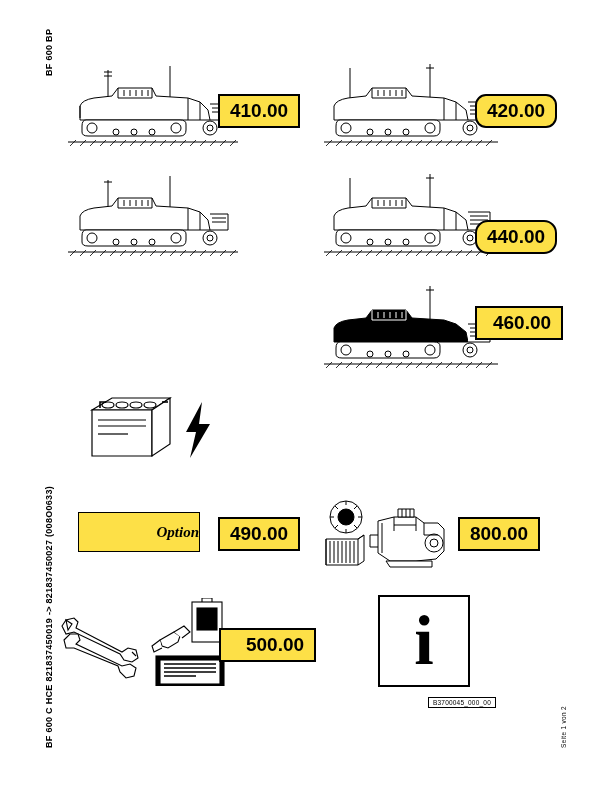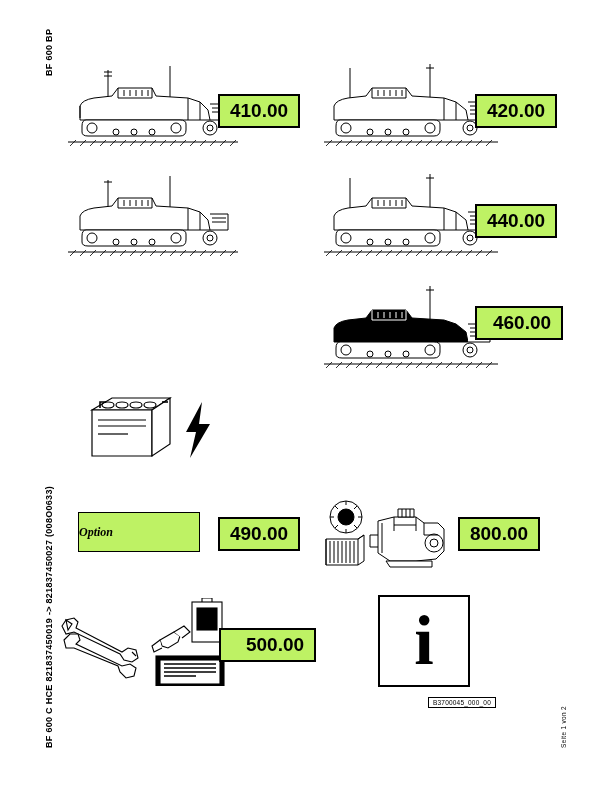--- a/index.html
+++ b/index.html
@@ -54,21 +54,21 @@
   
   .cell {
     position: absolute;
   }
   .art {
     position: absolute;
   }
   .numbox {
     position: absolute;
     border: 2px solid #000;
-    background: #bef264;
+    background: #fde047;
     font-size: 19px;
     font-weight: bold;
     text-align: center;
     line-height: 30px;
     height: 30px;
     width: 78px;
     letter-spacing: 0px;
   }
 
   
@@ -92,25 +92,25 @@
     left: 78px;
     top: 512px;
     width: 136px;
     height: 48px;
   }
   #option-box {
     position: absolute;
     left: 0; top: 0;
     width: 120px; height: 38px;
     border: 1.5px solid #000;
-    background: #bef264;
+    background: #fde047;
     font-style: italic;
     font-weight: bold;
-    font-size: 12px;
-    text-align: left;
+    font-size: 15px;
+    text-align: right;
     line-height: 38px;
     font-family: "Liberation Serif", serif;
     z-index: 2;
   }
   #option-shadow {
     position: absolute;
     left: 6px; top: 6px;
     width: 122px; height: 40px;
     background:
       repeating-linear-gradient(
@@ -212,21 +212,21 @@
           <circle cx="86" cy="70" r="3"></circle>
           <circle cx="150" cy="66" r="7"></circle>
           <circle cx="150" cy="66" r="3"></circle>
           <path d="M4 80 L178 80"></path>
         </g>
         <g stroke="#000" stroke-width="0.8">
           <path d="M6 84 L12 78 M16 84 L22 78 M26 84 L32 78 M36 84 L42 78 M46 84 L52 78 M56 84 L62 78 M66 84 L72 78 M76 84 L82 78 M86 84 L92 78 M96 84 L102 78 M106 84 L112 78 M116 84 L122 78 M126 84 L132 78 M136 84 L142 78 M146 84 L152 78 M156 84 L162 78 M166 84 L172 78"></path>
         </g>
       </svg>
     </div>
-    <div class="numbox" style="left:155px; top:32px;">420.00</div>
+    <div class="numbox" style="left:155px; top:32px;border-radius:11px;">420.00</div>
   </div>
 
   <div class="cell" style="left:60px; top:172px; width:190px; height:90px;">
     <div class="art">
       <svg width="185" height="90" viewBox="0 0 185 90">
         <g fill="none" stroke="#000" stroke-width="1">
           <path d="M48 8 L48 46 M44 10 L52 10"></path>
           <path d="M110 4 L110 40"></path>
           <path d="M20 56 L20 44 Q22 38 34 36 L52 34 L58 26 L92 26 L96 34 L128 36 L140 40 L148 48 L150 58 L20 58 Z" fill="#fff"></path>
           <path d="M58 26 L58 36 L92 36 L92 26"></path>
@@ -271,21 +271,21 @@
           <circle cx="86" cy="70" r="3"></circle>
           <circle cx="150" cy="66" r="7"></circle>
           <circle cx="150" cy="66" r="3"></circle>
           <path d="M4 80 L178 80"></path>
         </g>
         <g stroke="#000" stroke-width="0.8">
           <path d="M6 84 L12 78 M16 84 L22 78 M26 84 L32 78 M36 84 L42 78 M46 84 L52 78 M56 84 L62 78 M66 84 L72 78 M76 84 L82 78 M86 84 L92 78 M96 84 L102 78 M106 84 L112 78 M116 84 L122 78 M126 84 L132 78 M136 84 L142 78 M146 84 L152 78 M156 84 L162 78 M166 84 L172 78"></path>
         </g>
       </svg>
     </div>
-    <div class="numbox" style="left:155px; top:32px;">440.00</div>
+    <div class="numbox" style="left:155px; top:48px;border-radius:13px;">440.00</div>
   </div>
 
   <div class="cell" style="left:320px; top:284px; width:190px; height:90px;">
     <div class="art">
       <svg width="185" height="90" viewBox="0 0 185 90">
         <g fill="none" stroke="#000" stroke-width="1">
           <path d="M110 2 L110 40 M106 6 L114 6"></path>
           <path d="M14 56 L14 44 Q16 38 28 36 L46 34 L52 26 L86 26 L92 34 L124 36 L136 40 L146 48 L148 58 L14 58 Z" fill="#000"></path>
           <path d="M52 26 L52 36 L86 36 L86 26" stroke="#fff"></path>
           <path d="M58 28 L58 34 M64 28 L64 34 M70 28 L70 34 M76 28 L76 34 M82 28 L82 34" stroke="#fff"></path>

